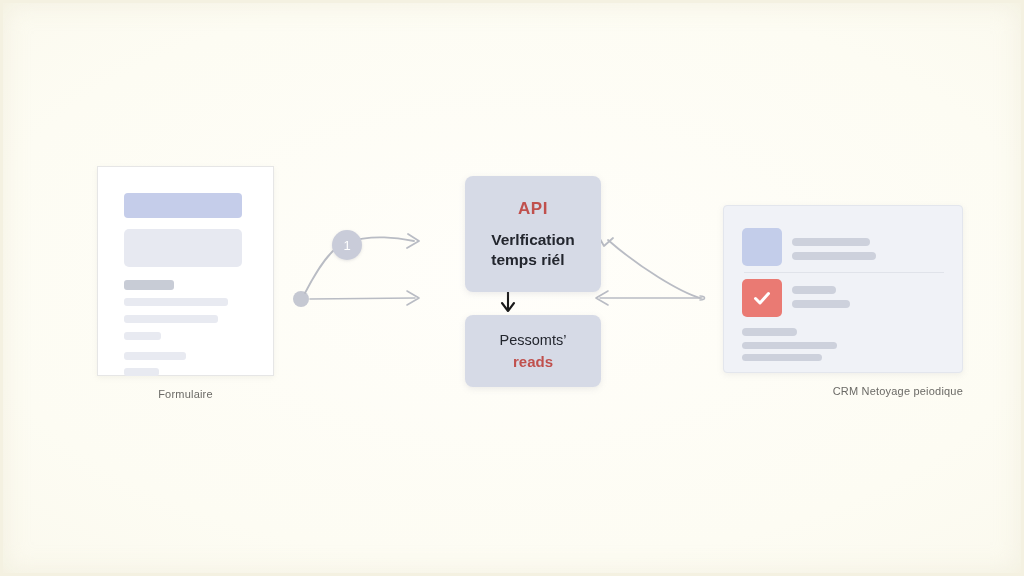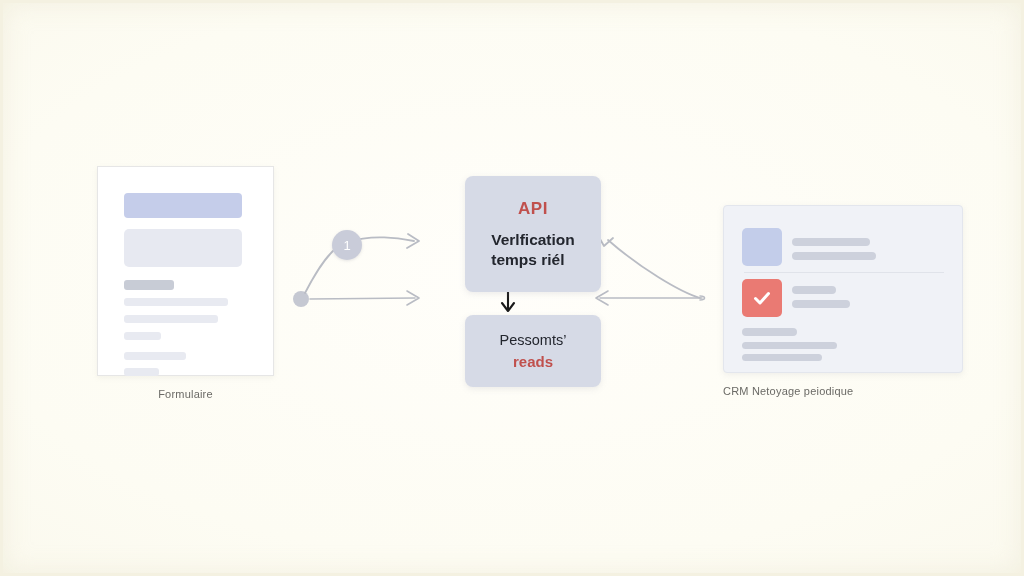--- a/index.html
+++ b/index.html
@@ -62,21 +62,21 @@
 
   
   .caption {
     position: absolute;
     font-size: 11px;
     color: #6b6a66;
     letter-spacing: 0.2px;
     white-space: nowrap;
   }
   #form-caption { left: 97px; top: 388px; width: 177px; text-align: center; }
-  #crm-caption  { left: 723px; top: 385px; width: 240px; text-align: left; }
+  #crm-caption  { left: 723px; top: 385px; width: 240px; text-align: right; }
 
   
   .center-box {
     position: absolute;
     background: #d6dae6;
     border-radius: 8px;
     box-shadow: 0 2px 6px rgba(140,140,160,0.16);
     box-sizing: border-box;
     display: flex;
     flex-direction: column;

